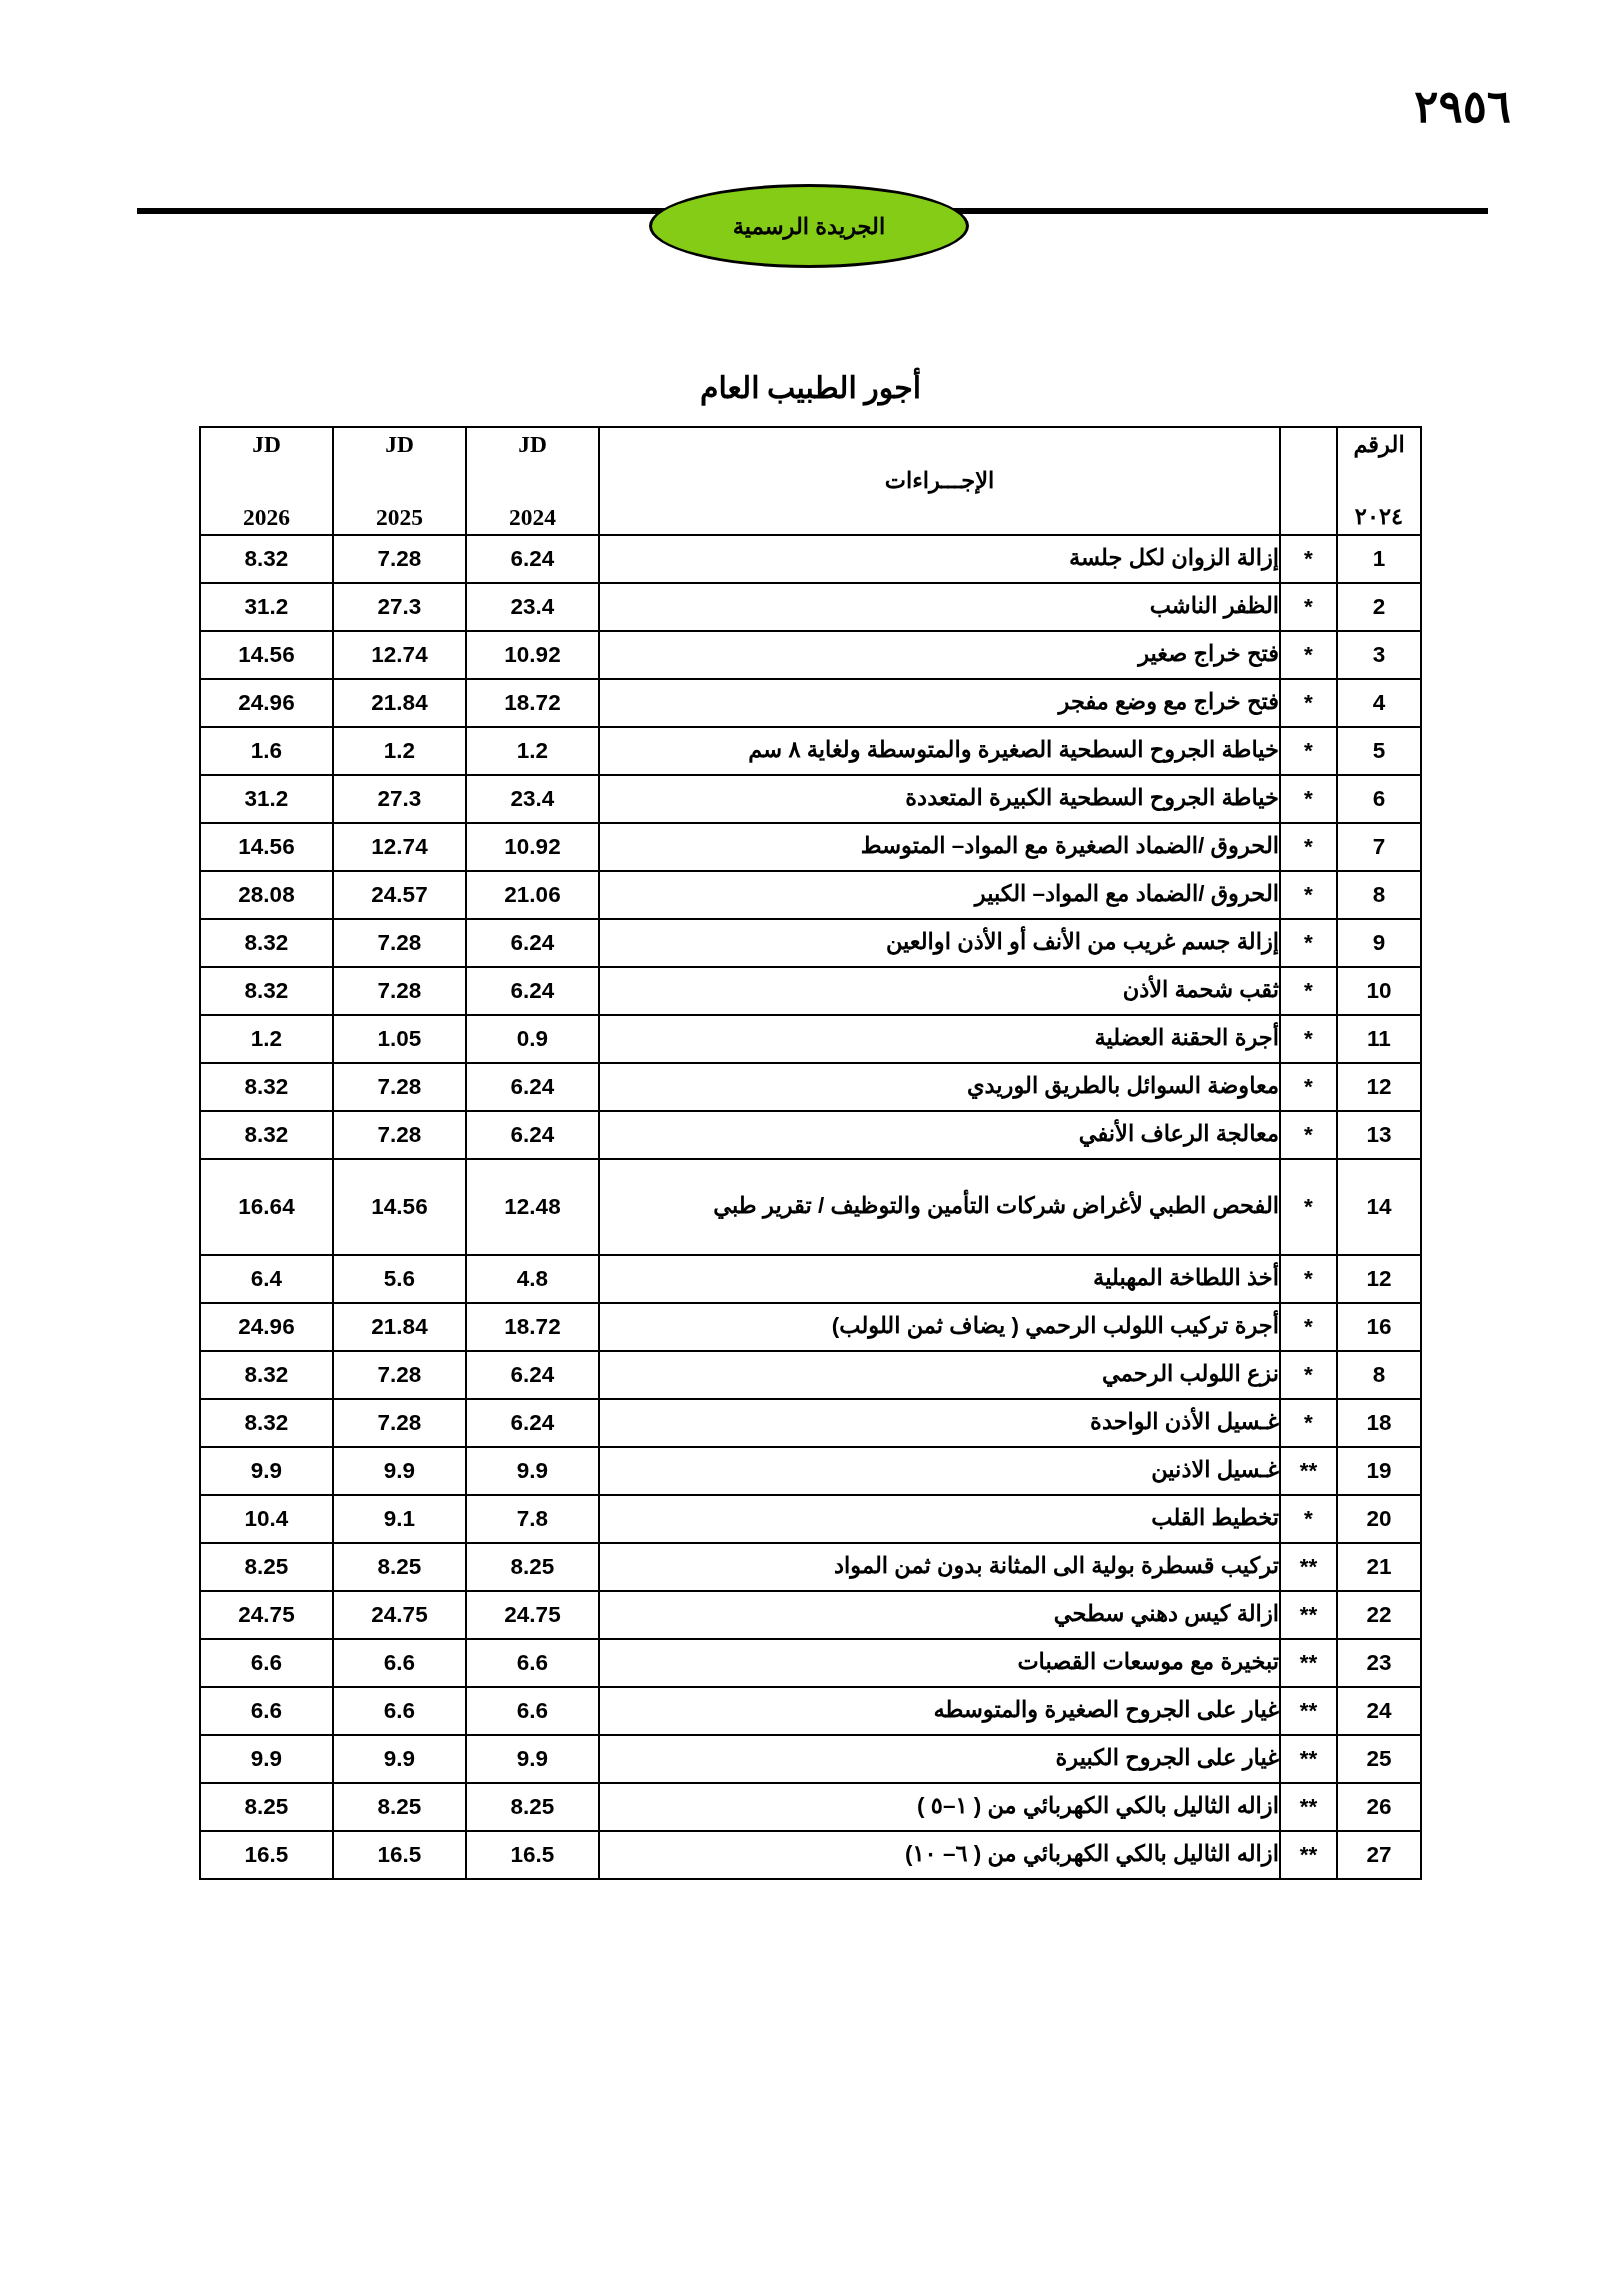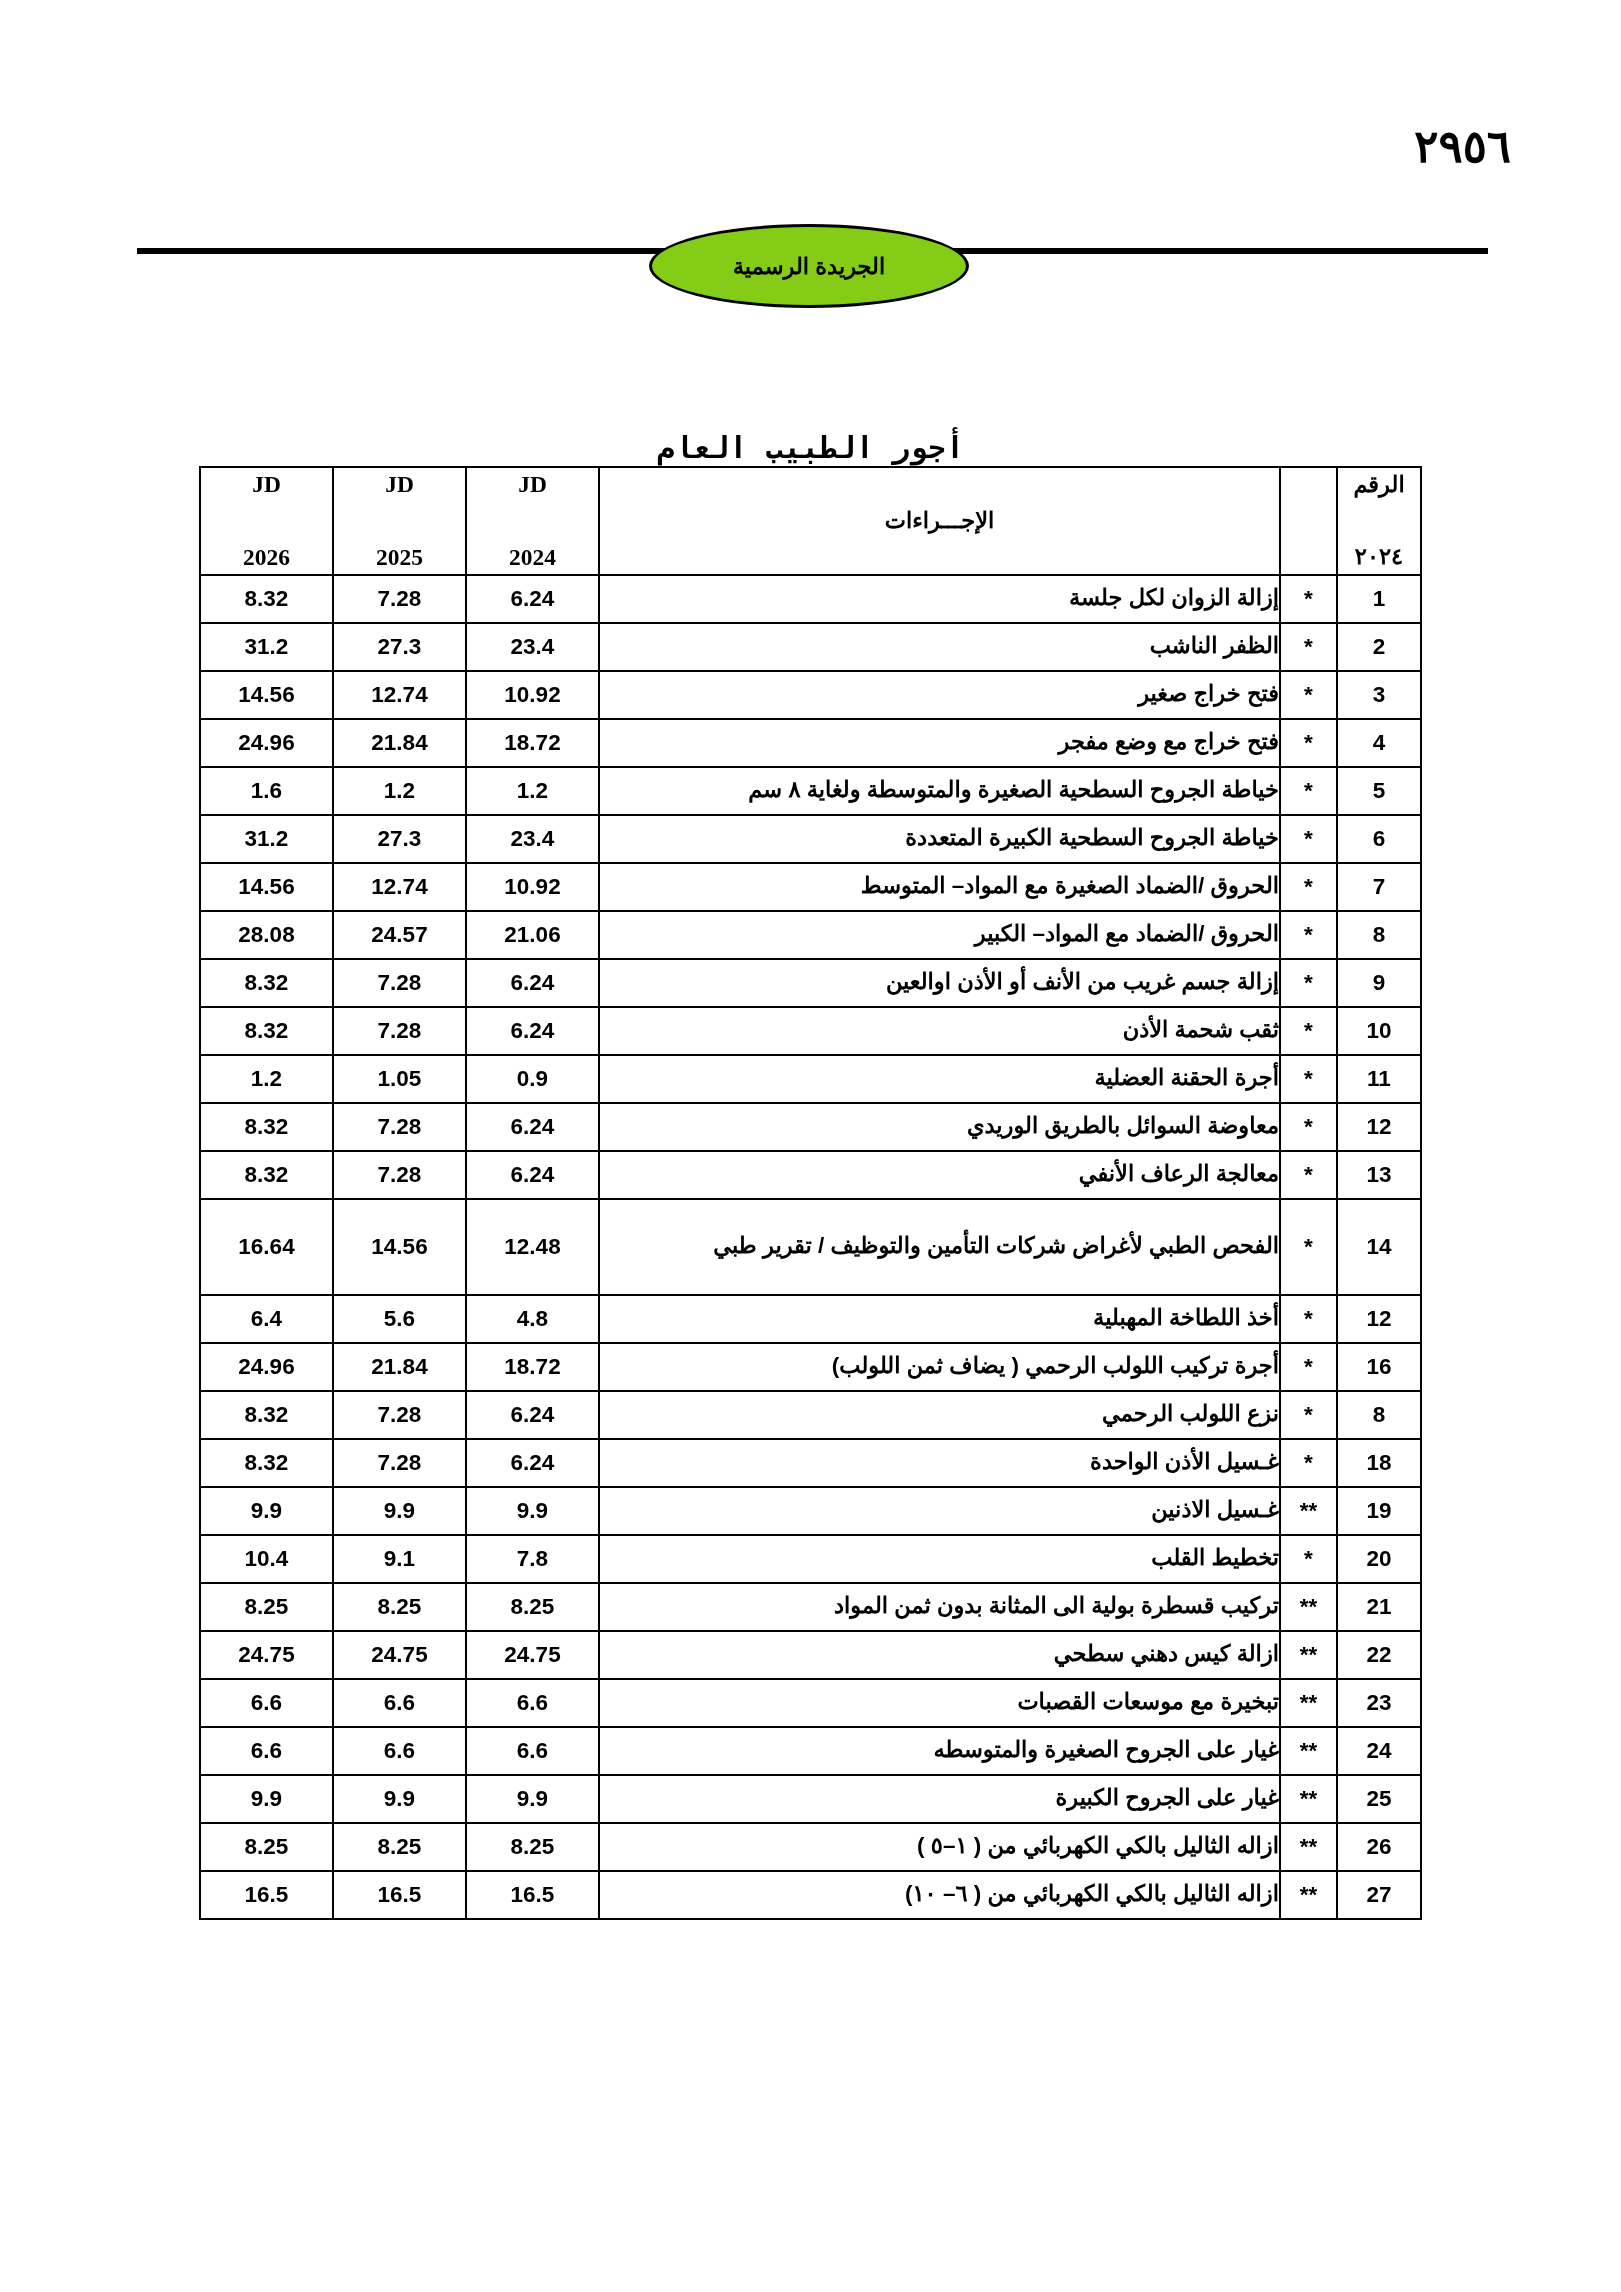--- a/index.html
+++ b/index.html
@@ -15,21 +15,20 @@
     position: relative;
     overflow: hidden;
   }
 
   .page {
     position: relative;
     width: 1621px;
     height: 2040px;
     box-sizing: border-box;
     padding: 0;
-    margin-top: 40px;
   }
 
   
   .page-number {
     position: absolute;
     top: 80px;
     right: 110px;
     font-size: 45px;
     font-weight: bold;
     letter-spacing: 2px;
@@ -64,27 +63,27 @@
     align-items: center;
     justify-content: center;
     font-size: 22.5px;
     font-weight: bold;
     font-family: "Liberation Sans", sans-serif;
   }
 
   
   .doc-title {
     position: absolute;
-    top: 390px;
+    top: 370px;
     left: 0;
     width: 1621px;
     text-align: center;
     font-size: 30px;
     font-weight: bold;
-    font-family: Liberation Mono, monospace;
+    font-family: Liberation Serif, serif;
     letter-spacing: 1px;
   }
 
   
   .table-wrap {
     position: absolute;
     top: 426px;
     left: 200px;
     width: 1222px;
   }

